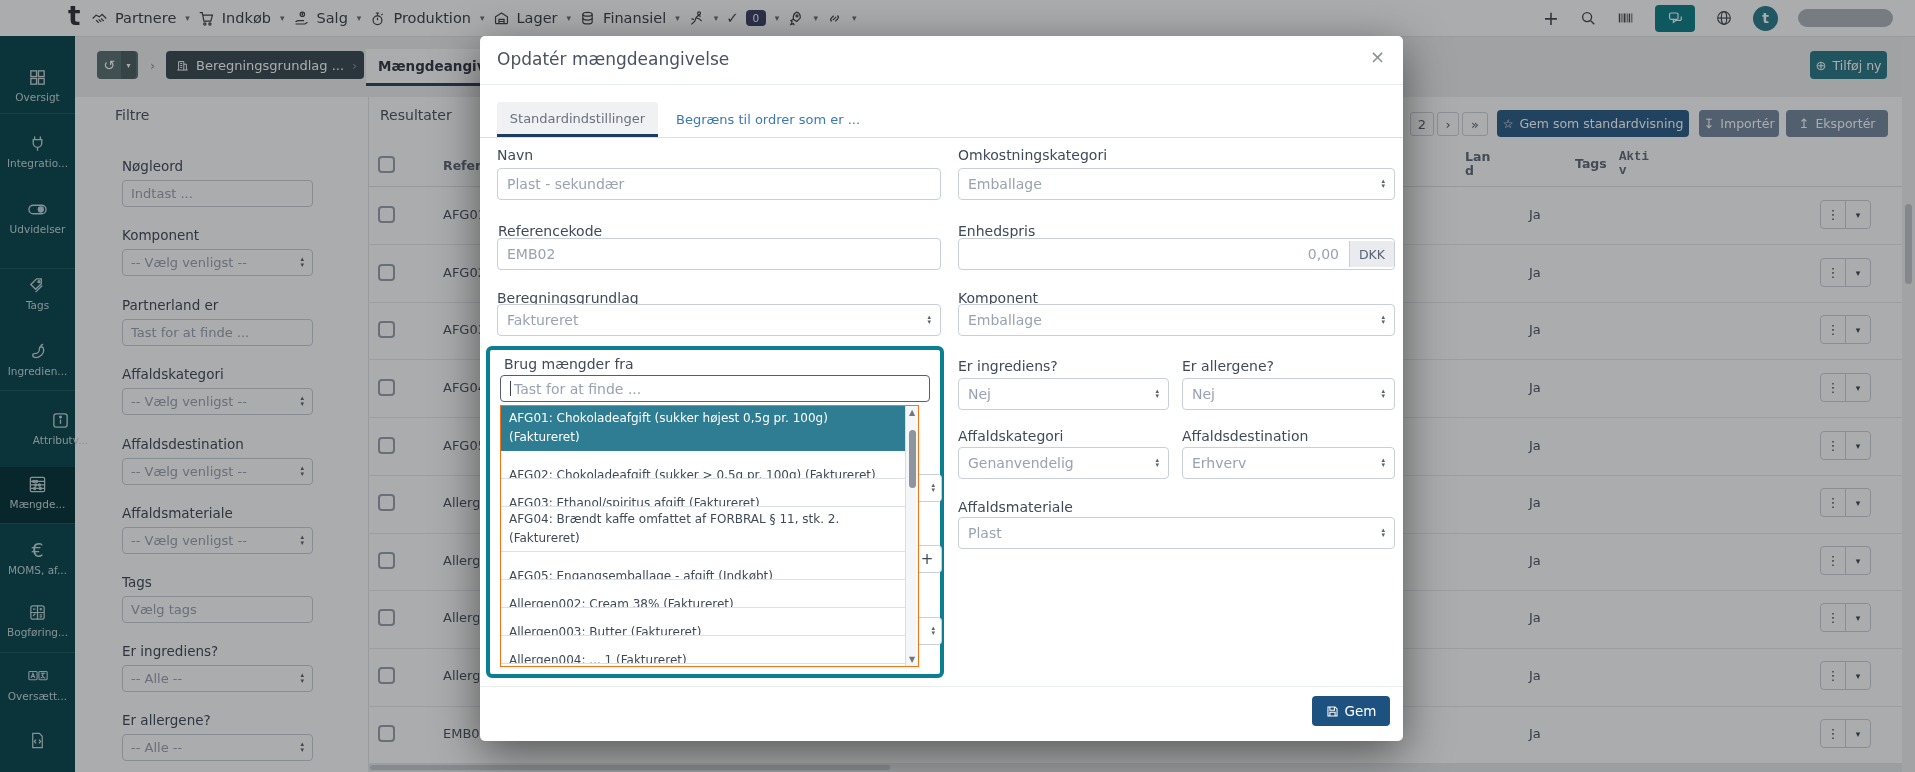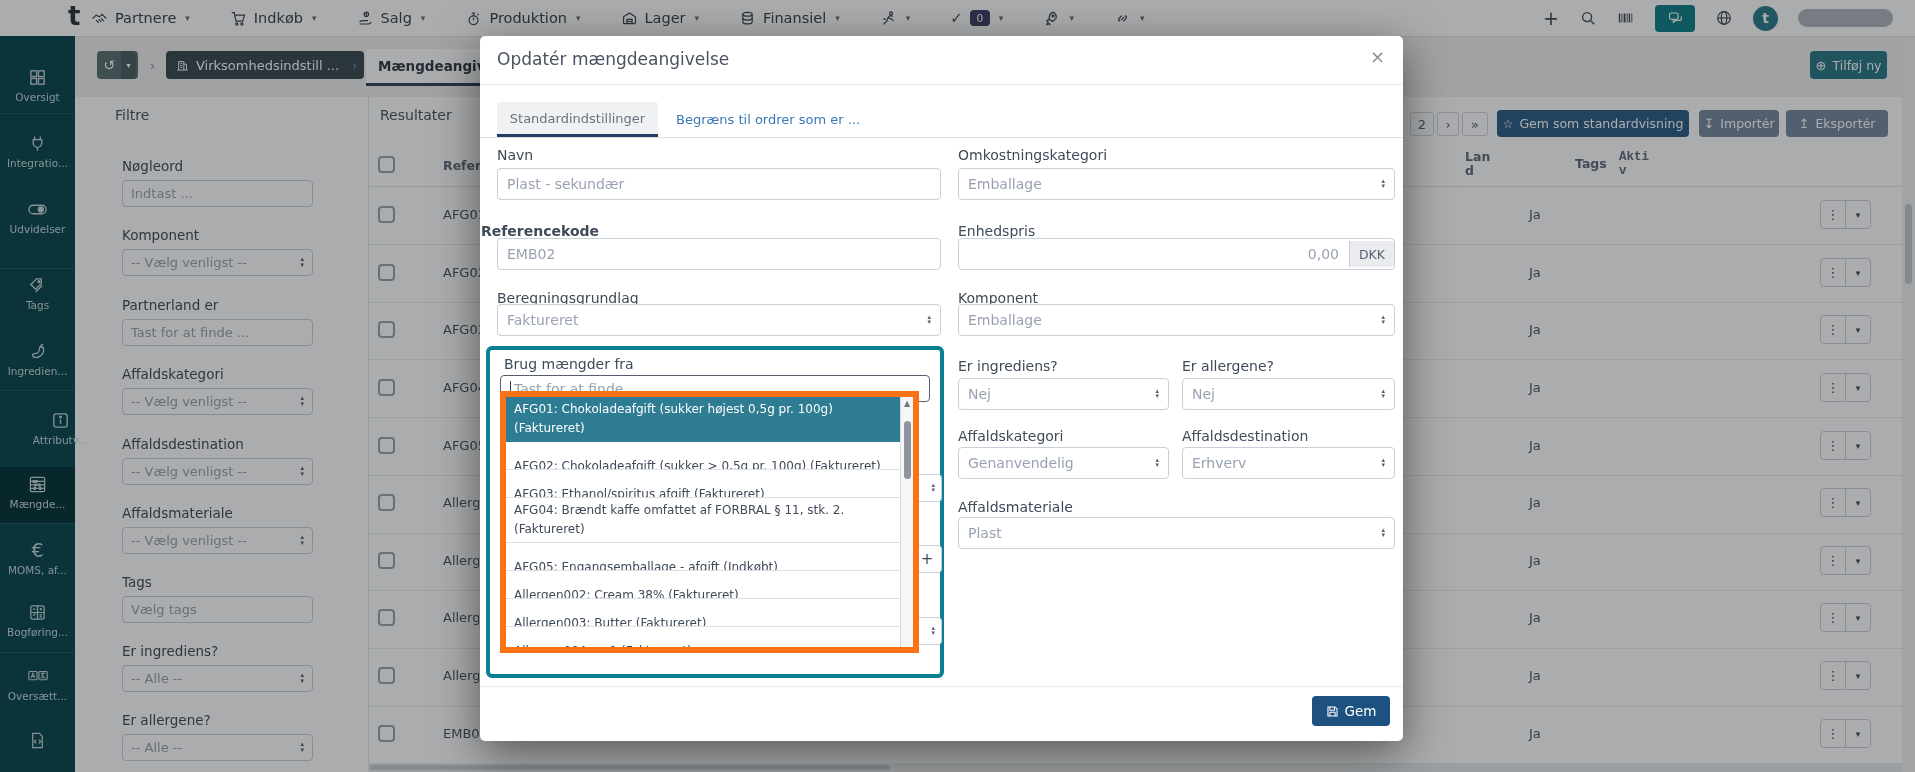--- a/index.html
+++ b/index.html
@@ -3,21 +3,21 @@
 <meta charset="utf-8">
 <style>
   html,body{margin:0;padding:0;background:#444;}
   .screen{position:relative;width:1915px;height:772px;overflow:hidden;
           font-family:"DejaVu Sans","Liberation Sans",sans-serif;background:#eef0f2;}
   .abs{position:absolute;}
   
   .navbar{position:absolute;left:0;top:0;width:1915px;height:36px;background:#ffffff;
           border-bottom:1px solid #e4e6e8;display:flex;align-items:center;z-index:1;}
   .logo{position:absolute;left:68px;top:1px;font-size:26px;font-weight:bold;color:#2e3338;}
-  .menu{position:absolute;left:91px;top:0;height:36px;display:flex;align-items:center;gap:40px;}
+  .menu{position:absolute;left:91px;top:0;height:36px;display:flex;align-items:center;gap:8px;}
   .menu-item{display:flex;align-items:center;gap:7px;font-size:14.5px;color:#3c4248;}
   .caret{font-size:9px;color:#6a7076;margin-left:2px;}
   .badge0{background:#3d4168;color:#fff;border-radius:4px;font-size:10.5px;min-width:16px;height:16px;
           display:flex;align-items:center;justify-content:center;padding:0 2px;}
   .nav-right{position:absolute;right:0;top:0;height:36px;display:flex;align-items:center;gap:20px;padding-right:22px;}
   .nav-ico{color:#43494f;display:flex;align-items:center;justify-content:center;}
   .chat-btn{width:40px;height:27px;background:#0f7e88;border-radius:4px;display:flex;align-items:center;justify-content:center;color:#fff;}
   .avatar{width:25px;height:25px;border-radius:50%;background:#2b7d8c;color:#fff;font-size:14px;font-weight:bold;
           display:flex;align-items:center;justify-content:center;}
   .name-blob{width:95px;height:18px;border-radius:10px;background:#aeb6bd;}
@@ -63,21 +63,21 @@
   .tab1{position:absolute;left:17px;top:66px;width:161px;height:35px;background:#f0f1f3;border-bottom:3px solid #1f3d63;
         display:flex;align-items:center;justify-content:center;font-size:13px;color:#6a7280;box-sizing:border-box;border-radius:3px 3px 0 0;}
   .tab2{position:absolute;left:196px;top:66px;width:190px;height:35px;display:flex;align-items:center;font-size:13px;color:#3a78b5;}
   .m-lbl{position:absolute;font-size:14px;color:#3f4a59;}
   .m-inp{position:absolute;height:32px;background:#fff;border:1px solid #c9cfd9;border-radius:4px;display:flex;align-items:center;
          padding:0 9px;font-size:14px;color:#99a2b1;box-sizing:border-box;}
   .suffix{margin-left:0;width:44px;height:26px;background:#e9ebef;border-left:1px solid #c9cfd9;border-radius:0 3px 3px 0;
           display:flex;align-items:center;justify-content:center;font-size:12.5px;color:#596273;}
   .teal-box{position:absolute;left:6px;top:310px;width:458px;height:332px;border:4px solid #0a7f91;border-radius:6px;
             background:#fff;box-sizing:border-box;}
-  .dd-list{position:absolute;left:10px;top:41px;width:419px;height:262px;background:#fff;border:6px solid #f97316;
+  .dd-list{position:absolute;left:10px;top:55px;width:419px;height:262px;background:#fff;border:1px solid #f97316;
            box-sizing:border-box;overflow:hidden;}
   .opt{box-sizing:border-box;width:404px;padding:3px 8px;font-size:12px;line-height:19px;color:#3f4a59;border-bottom:1px solid #dde1e6;overflow:hidden;}
   .opt.h1{height:16px;white-space:nowrap;margin-top:12px;}
   .opt.h2{height:45px;}
   .opt.sel{background:#2e7d92;color:#fff;border-bottom:1px solid #2e7d92;}
   .dd-sb{position:absolute;right:0;top:0;width:13px;height:260px;background:#f5f6f7;border-left:1px solid #d9dde2;box-sizing:border-box;}
   .dd-sb .ar{position:absolute;left:0;width:12px;text-align:center;font-size:8px;color:#707680;}
   .dd-thumb{position:absolute;left:3px;top:24px;width:7px;height:58px;background:#8f959d;border-radius:4px;}
   .frag{position:absolute;width:30px;height:28px;background:#fff;border:1px solid #c9cfd9;border-radius:4px;box-sizing:border-box;
         display:flex;align-items:center;justify-content:flex-end;padding-right:6px;}
@@ -352,21 +352,21 @@
     <span style="width:15px;height:28px;background:#4c6064;border-radius:0 4px 4px 0;display:flex;align-items:center;justify-content:center;font-size:8px;">▾</span>
   </div>
   <div class="crumb-sep" style="left:150px;top:58px;">›</div>
   <div class="crumb-btn" style="left:166px;top:51px;width:178px;height:28px;background:#3a4a52;gap:7px;padding:0 10px;">
     <span>
       <svg width="13" height="13" viewBox="0 0 20 20" fill="none" stroke="#ffffff" stroke-width="1.5">
           <path d="M4 17V4h8v13M12 8h4v9M2 17h16"></path>
           <path d="M6.5 7h3M6.5 10h3M6.5 13h3"></path>
         </svg>
       </span>
-    <span style="white-space:nowrap;overflow:hidden;">Virksomhedsindstill ...</span>
+    <span style="white-space:nowrap;overflow:hidden;">Beregningsgrundlag ...</span>
   </div>
   <div class="crumb-sep" style="left:352px;top:58px;">›</div>
   <div class="page-tab" style="left:366px;top:49px;width:114px;height:34px;">Mængdeangivelse</div>
 
   <div class="btn" style="position:absolute;left:1810px;top:51px;width:77px;height:28px;background:#2a7a89;">
     <span style="font-size:13px;">⊕</span>
     <span style="font-size:12.5px;">Tilføj ny</span>
   </div>
 
   <div class="abs" style="left:380px;top:107px;font-size:14px;color:#4a5562;">Resultater</div>
@@ -588,21 +588,21 @@
       </div>
     <div class="m-lbl" style="left:478px;top:111px;">Omkostningskategori</div>
     <div class="m-inp" style="left:478px;top:132px;width:437px;">
       <span>Emballage</span>
       <span class="stepper">
           <span>▴</span>
           <span>▾</span>
         </span>
       </div>
 
-    <div class="m-lbl" style="left:1px;top:187px;font-weight:bold;">Referencekode</div>
+    <div class="m-lbl" style="left:18px;top:187px;">Referencekode</div>
     <div class="m-inp" style="left:17px;top:202px;width:444px;">
       <span>EMB02</span>
       </div>
     <div class="m-lbl" style="left:478px;top:187px;">Enhedspris</div>
     <div class="m-inp" style="left:478px;top:202px;width:437px;padding:0;">
       <span style="flex:1;text-align:right;padding-right:10px;">0,00</span>
       <span class="suffix">DKK</span>
       </div>
 
     <div class="m-lbl" style="left:17px;top:254px;">Beregningsgrundlag</div>

